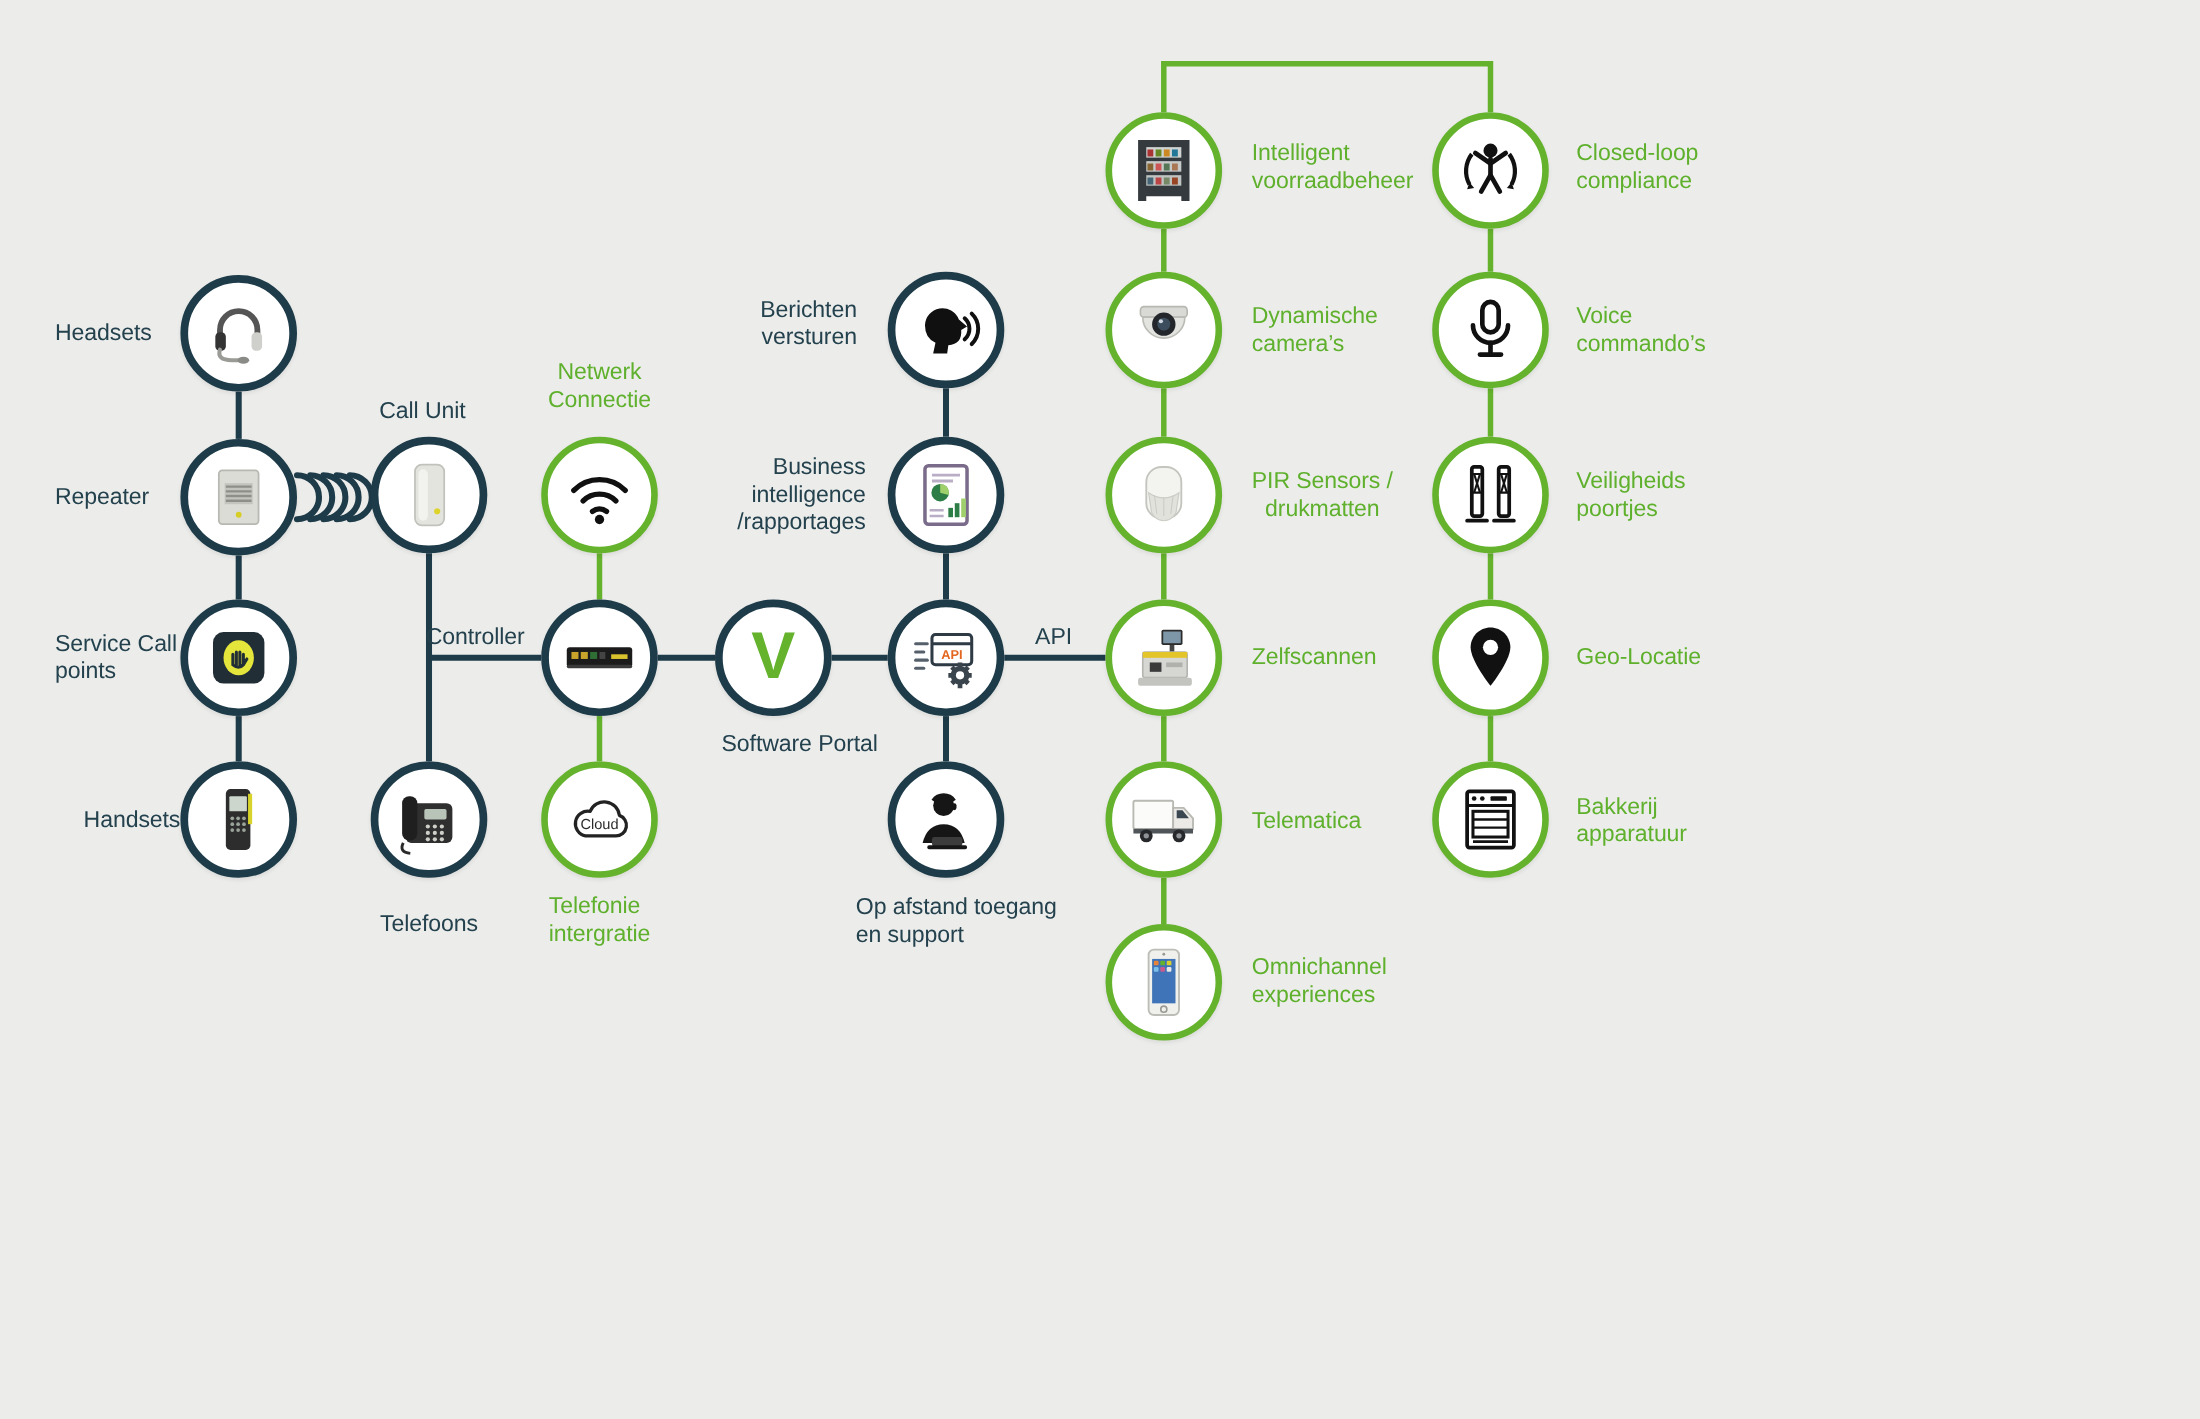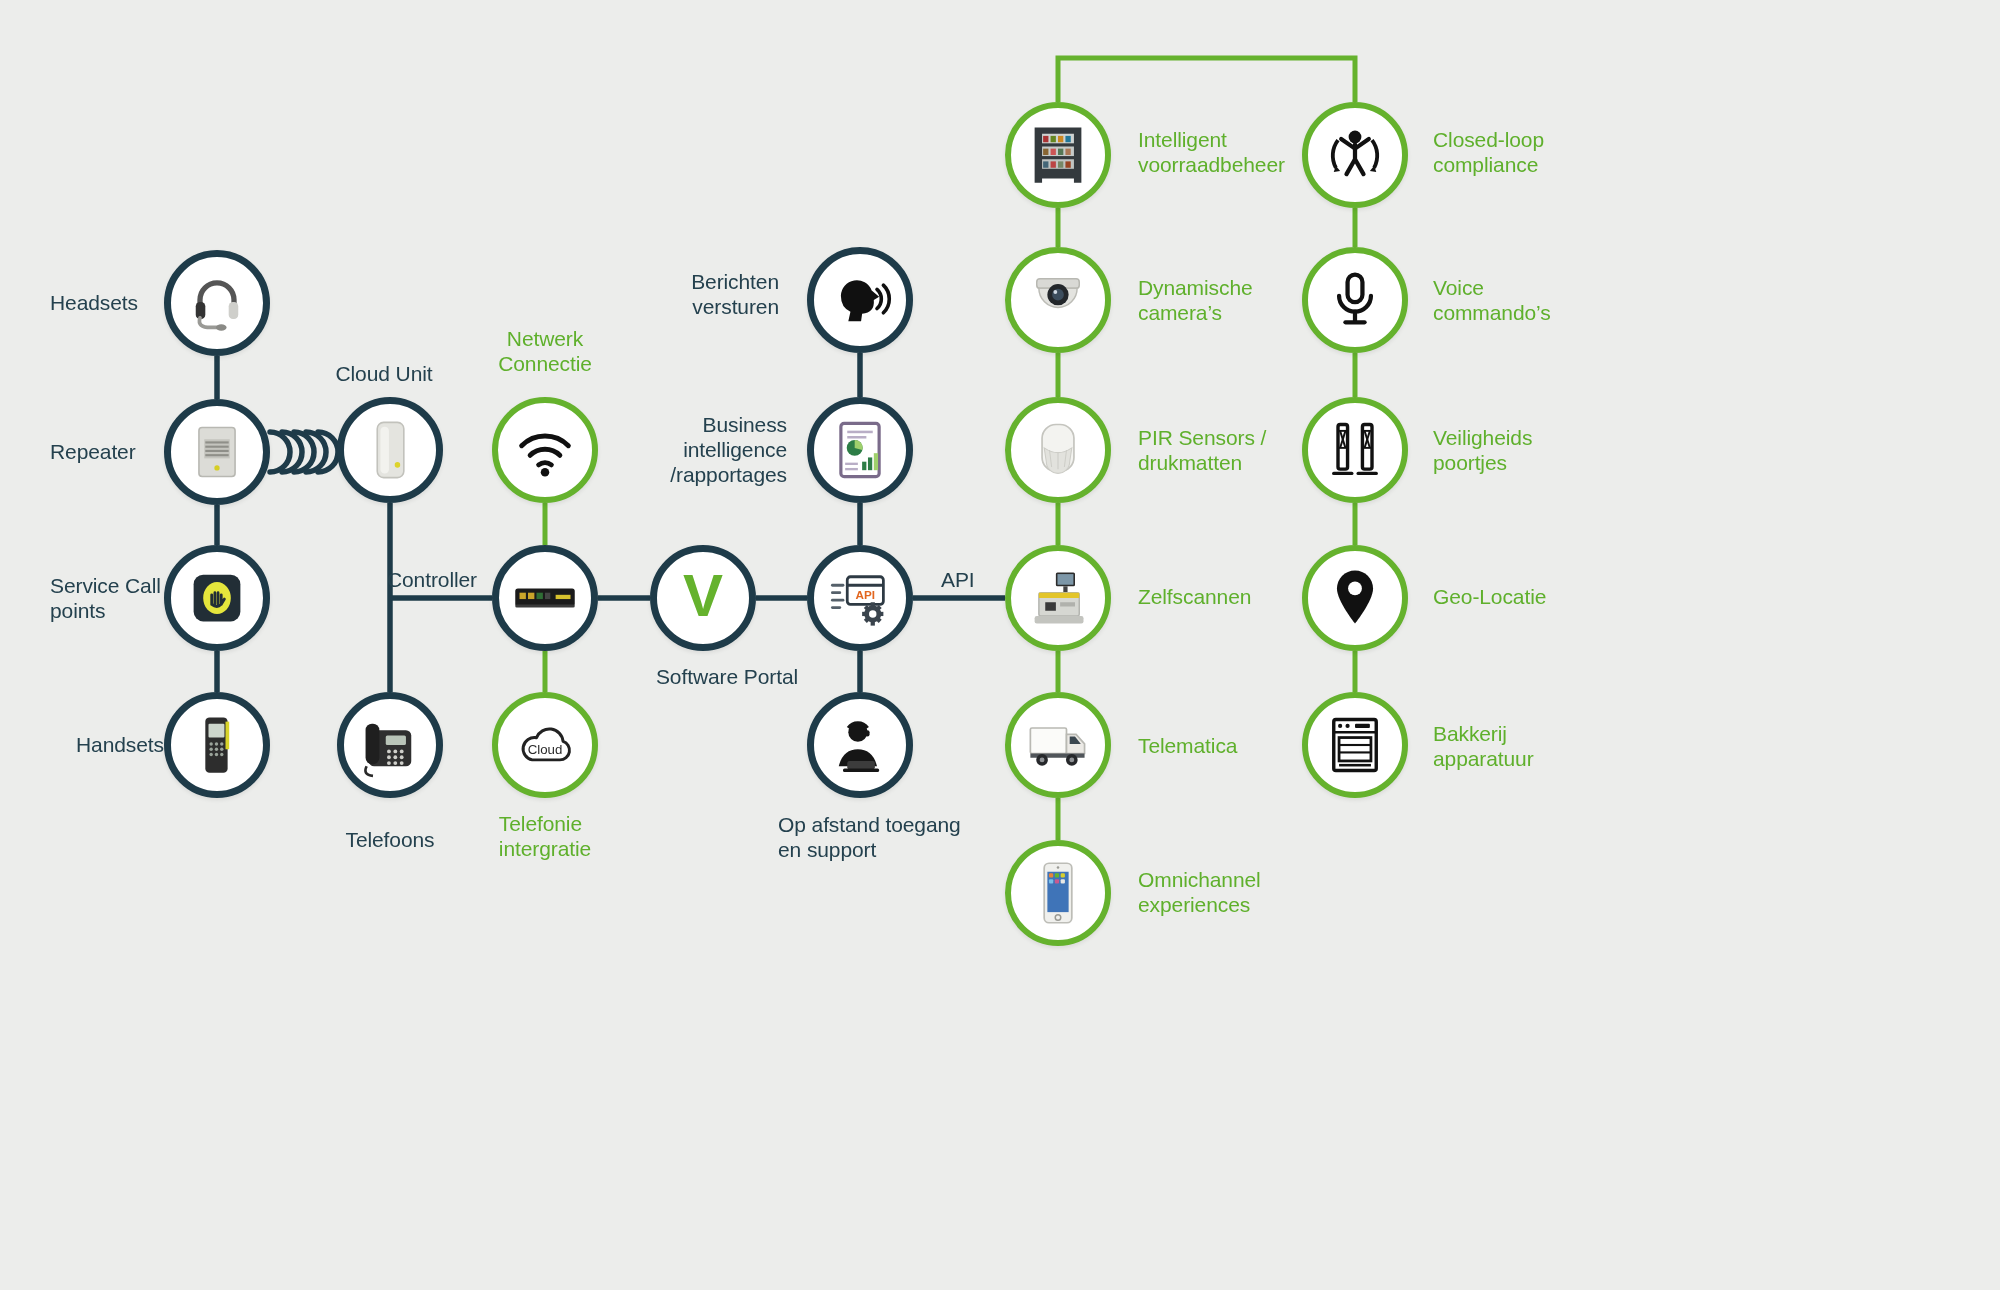--- a/index.html
+++ b/index.html
@@ -126,21 +126,21 @@
     <div class="label dark" style="left: 50px; top: 745px; transform: translate(0%, -50%); text-align: left; margin-left: 26px;">Handsets</div>
     <div class="node dark node-basis-unit" style="left: 337px; top: 397px;">
       <div class="icon">
         <svg viewBox="0 0 64 64">
           <rect x="20" y="6" width="25" height="52" rx="6" fill="#e4e4df" stroke="#c2c2bc" stroke-width="1.5"></rect>
           <rect x="23" y="10" width="8" height="44" rx="4" fill="#f2f2ee"></rect>
           <circle cx="39" cy="46" r="2.6" fill="#ddd32a"></circle>
         </svg>
       </div>
     </div>
-    <div class="label dark" style="left: 384px; top: 386px; transform: translate(-50%, -100%); text-align: center;">Cloud Unit</div>
+    <div class="label dark" style="left: 384px; top: 386px; transform: translate(-50%, -100%); text-align: center;">Call Unit</div>
     <div class="node green node-netwerk-connectie" style="left: 492px; top: 397px;">
       <div class="icon">
         <svg viewBox="0 0 64 64">
           <g fill="none" stroke="#101010" stroke-width="4.6" stroke-linecap="round">
             <path d="M10 28 a31 31 0 0 1 44 0"></path>
             <path d="M18 37 a20 20 0 0 1 28 0"></path>
             <path d="M26 46 a10 10 0 0 1 12 0"></path>
           </g>
           <circle cx="32" cy="53" r="4" fill="#101010"></circle>
         </svg>
@@ -319,21 +319,21 @@
       <div class="icon">
         <svg viewBox="0 0 64 64">
           <rect x="17" y="8" width="30" height="44" rx="13" fill="#f3f3f0" stroke="#c5c5bf" stroke-width="1.6"></rect>
           <path d="M19 30 q13 9 26 0 l-2 13 a11 11 0 0 1 -22 0 z" fill="#e2e2dd" stroke="#cdcdc7" stroke-width="1"></path>
           <line x1="32" y1="34" x2="32" y2="50" stroke="#cdcdc7" stroke-width="1"></line>
           <line x1="24" y1="32" x2="26" y2="48" stroke="#cdcdc7" stroke-width="1"></line>
           <line x1="40" y1="32" x2="38" y2="48" stroke="#cdcdc7" stroke-width="1"></line>
         </svg>
       </div>
     </div>
-    <div class="label green" style="left: 1138px; top: 450px; transform: translate(0%, -50%); text-align: left;">PIR Sensors /
+    <div class="label green" style="left: 1138px; top: 450px; transform: translate(0%, -50%); text-align: center;">PIR Sensors /
 drukmatten</div>
     <div class="node green node-zelfscannen" style="left: 1005px; top: 545px;">
       <div class="icon">
         <svg viewBox="0 0 64 64">
           <rect x="30" y="8" width="18" height="13" rx="1.5" fill="#2c2c2c"></rect>
           <rect x="31.5" y="9.5" width="15" height="10" fill="#7d97a8"></rect>
           <rect x="37" y="21" width="4" height="6" fill="#444"></rect>
           <rect x="14" y="27" width="38" height="22" rx="2" fill="#d6d7d2" stroke="#b4b5b0" stroke-width="1.4"></rect>
           <rect x="14" y="27" width="38" height="5" fill="#e3c529"></rect>
           <rect x="20" y="36" width="10" height="8" fill="#3a3a3a"></rect>

